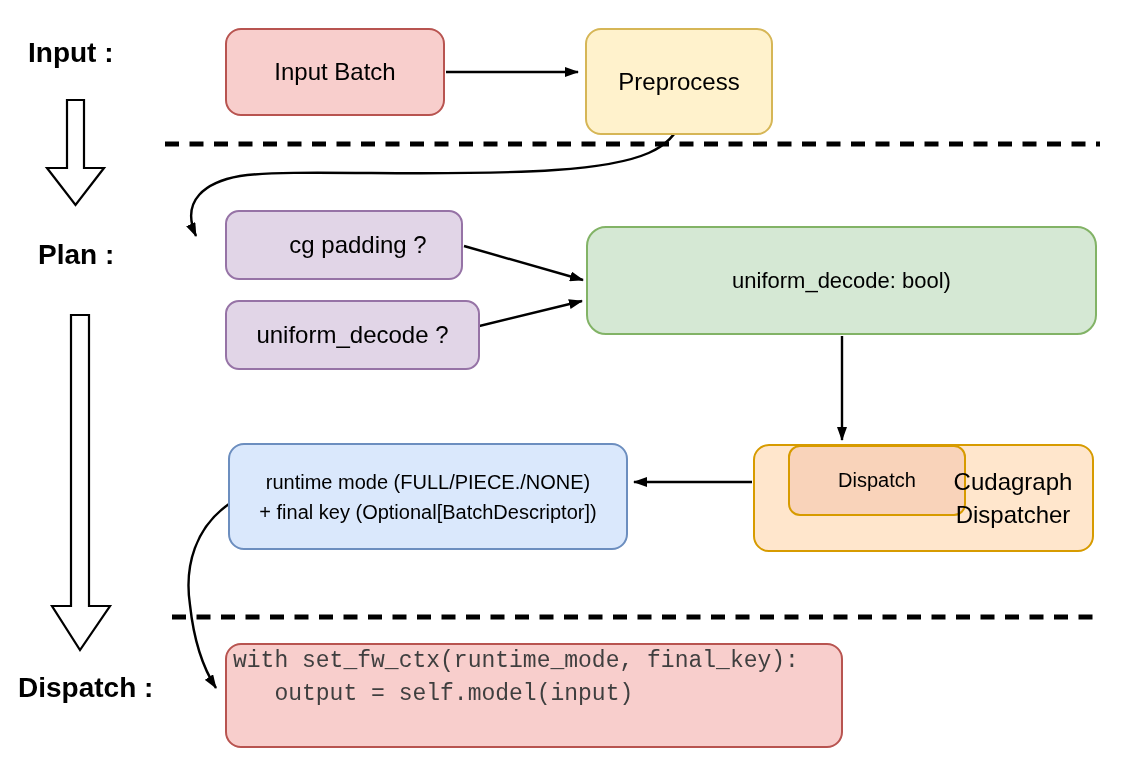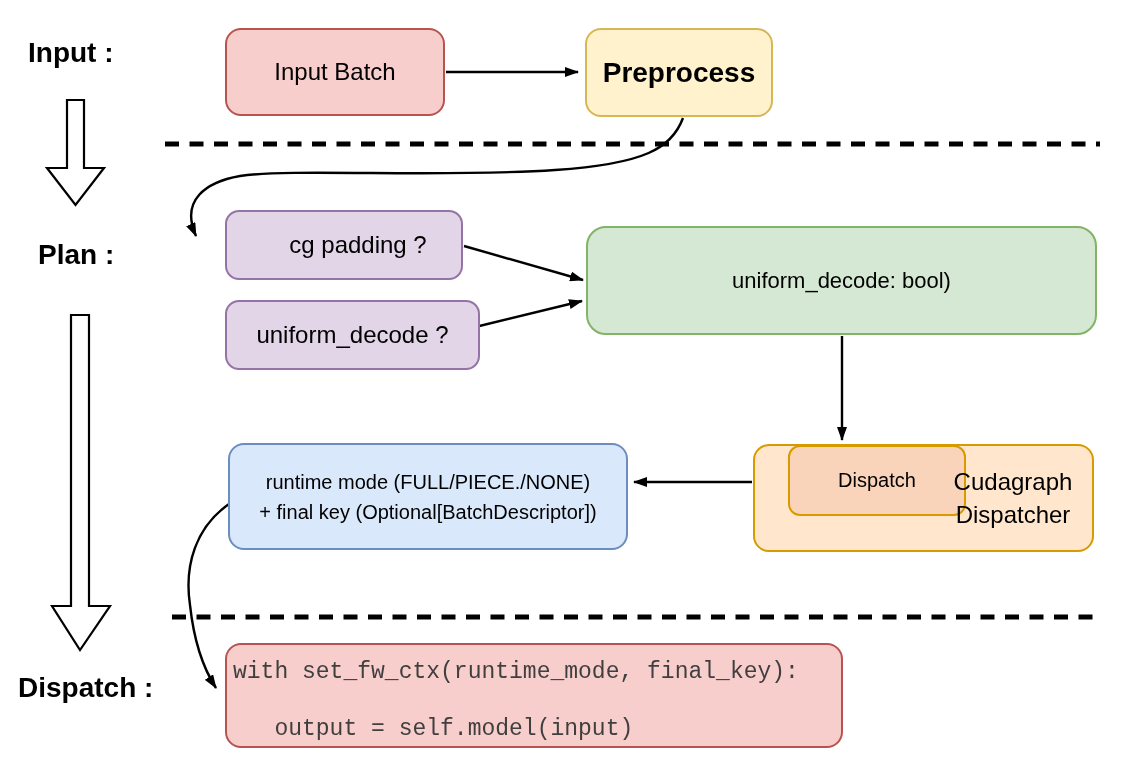--- a/index.html
+++ b/index.html
@@ -20,38 +20,38 @@
     box-sizing:border-box;
     border:2px solid #000;
     border-radius:16px;
     display:flex;flex-direction:column;
     align-items:center;justify-content:center;
     text-align:center;color:#000;
     white-space:nowrap;
   }
   .node .ln{display:block;}
   #node-input-batch{left:225px;top:28px;width:220px;height:88px;font-size:24px;}
-  #node-preprocess{left:585px;top:28px;width:188px;height:89px;font-size:28px;font-weight:bold;}
+  #node-preprocess{left:585px;top:28px;width:188px;height:107px;font-size:24px;}
   #node-cg-padding{left:225px;top:210px;width:238px;height:70px;font-size:24px;border-radius:14px;padding-left:28px;}
   #node-uniform-decode{left:225px;top:300px;width:255px;height:70px;font-size:24px;border-radius:14px;}
   #node-init-key{left:586px;top:226px;width:511px;height:109px;font-size:22px;line-height:33px;border-radius:20px;}
   #node-cudagraph-outer{left:753px;top:444px;width:341px;height:108px;}
   #node-dispatch{left:788px;top:445px;width:178px;height:71px;font-size:20px;border-radius:12px;}
   #cudagraph-label{
     position:absolute;left:935px;top:444px;width:156px;height:108px;
     display:flex;flex-direction:column;align-items:center;justify-content:center;
     font-size:24px;line-height:33px;color:#000;text-align:center;
   }
   #node-runtime-mode{left:228px;top:443px;width:400px;height:107px;font-size:20px;line-height:30px;}
   #node-execute-code{
     left:225px;top:643px;width:618px;height:105px;
-    align-items:flex-start;justify-content:flex-end;
+    align-items:flex-start;justify-content:flex-start;
     padding-left:6px;text-align:left;
     font-family:"Liberation Mono","DejaVu Sans Mono",monospace;
-    font-size:23px;line-height:33px;color:#3f3f3f;gap:24px;
+    font-size:23px;line-height:33px;color:#3f3f3f;
   }
   #node-execute-code .ln{white-space:pre;}
   svg.layer{position:absolute;left:0;top:0;width:1142px;height:770px;pointer-events:none;}
   .edge{fill:none;stroke:#000;stroke-width:2.4px;}
   .dashed-rule{fill:none;stroke:#000;stroke-width:5px;stroke-dasharray:14 10.5;}
   .hollow-arrow{fill:#ffffff;stroke:#000;stroke-width:2.2px;stroke-linejoin:miter;}
 </style>
 </head>
 <body>
 

